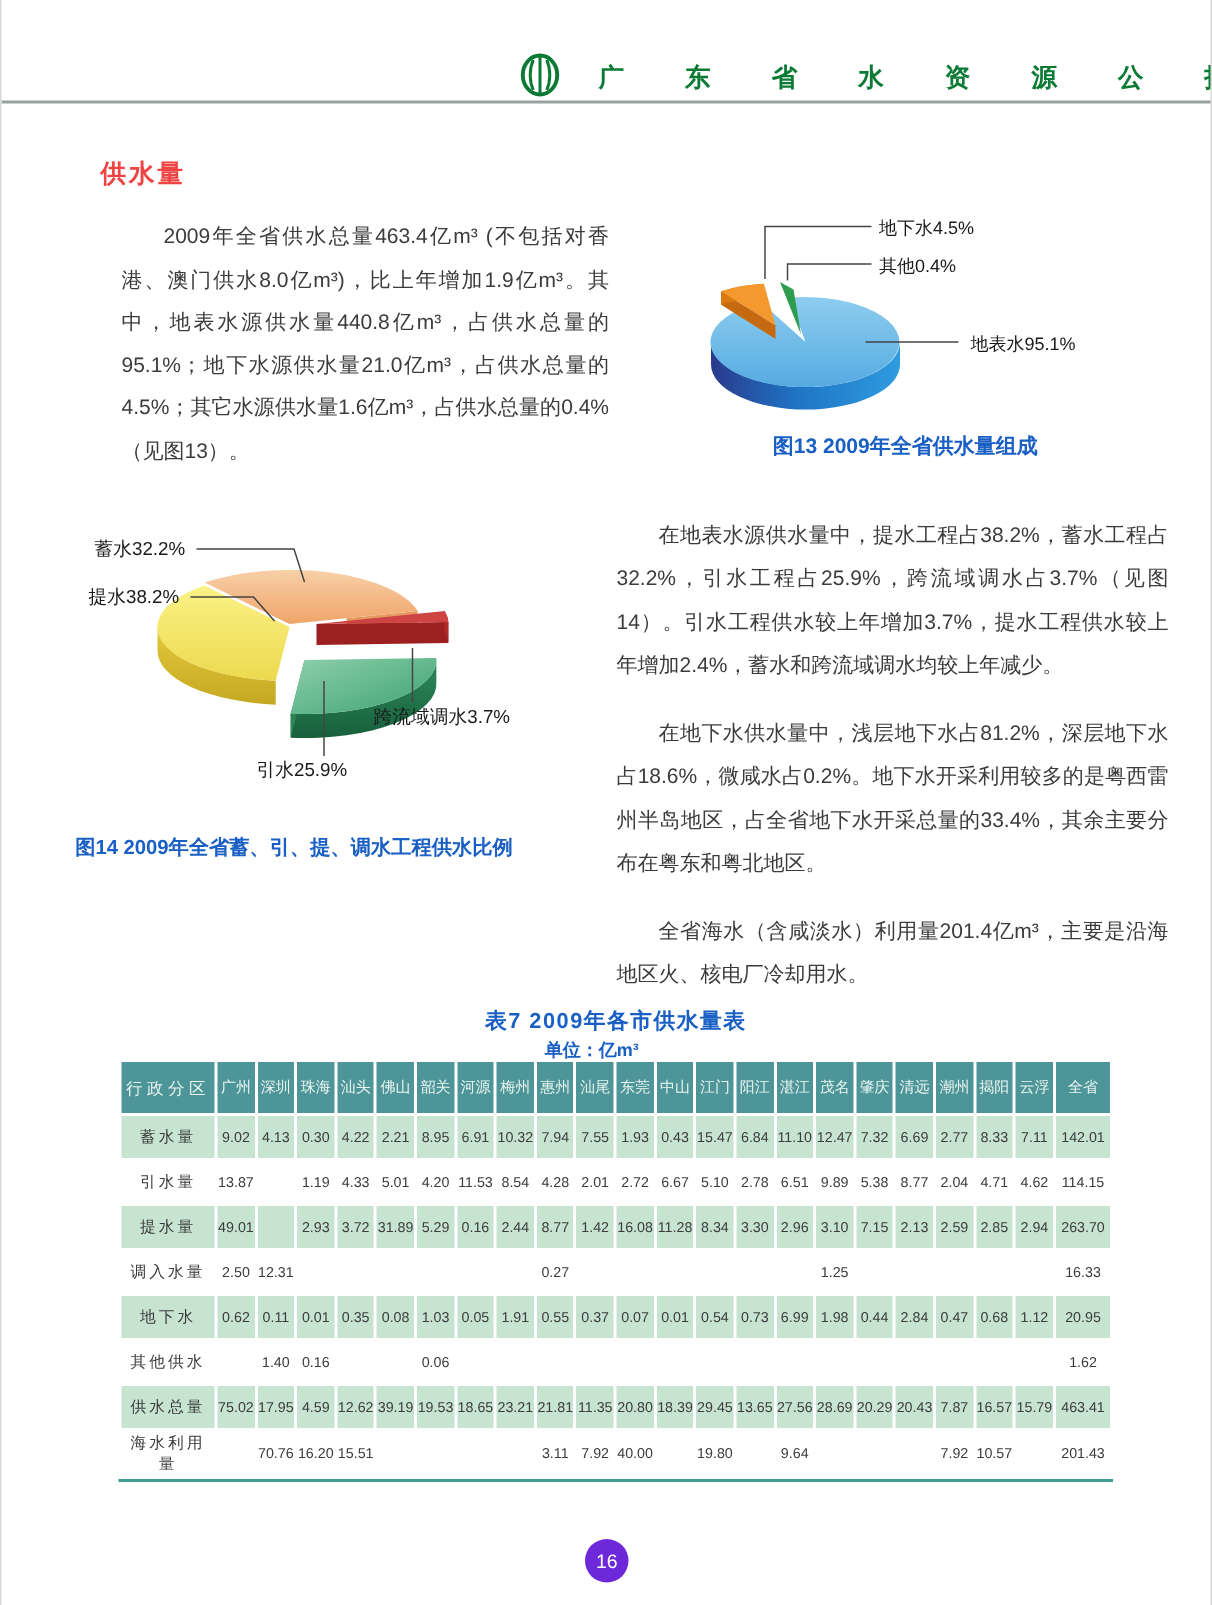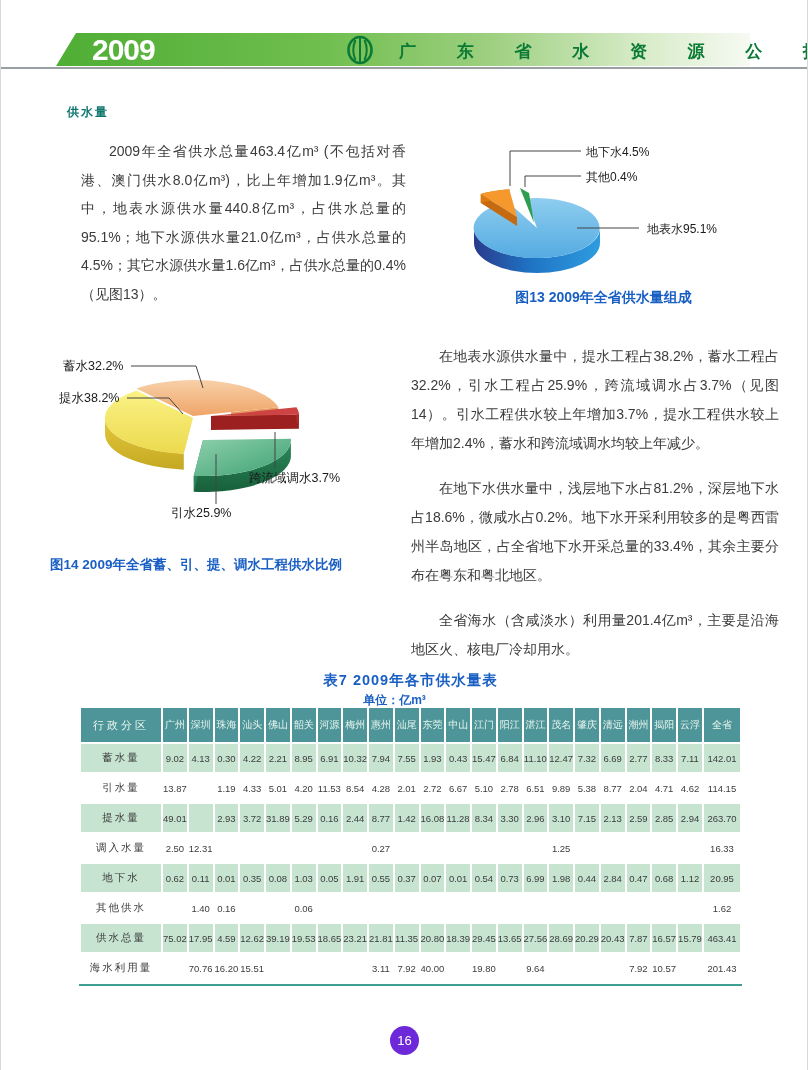--- a/index.html
+++ b/index.html
@@ -13,21 +13,21 @@
     clip-path:polygon(20px 0,100% 0,100% 100%,0 100%);
     display:flex;align-items:center;}
   .year{color:#ffffff;font-size:30px;font-weight:800;letter-spacing:-1px;margin-left:36px;}
   .logo{position:absolute;left:345px;top:35px;width:28px;height:30px;}
   .bulletin-title{position:absolute;left:398px;top:40px;font-size:17px;font-weight:bold;
     color:#0a7a35;letter-spacing:18px;white-space:nowrap;}
   .header-rule{position:absolute;left:0;top:67px;width:808px;height:2px;background:#9aa0a2;}
 
   
   .section-left{position:absolute;left:64px;top:104px;width:357px;}
-  .section-heading{color:#0f766e;font-size:12px;font-weight:bold;margin:0 0 10px 2px;letter-spacing:2px;}
+  .section-heading{color:#ef4444;font-size:17px;font-weight:bold;margin:0 0 10px 2px;letter-spacing:2px;}
   .para{font-size:14px;line-height:28.5px;color:#3b3b3b;text-align:justify;text-indent:2em;margin:16px;}
   .right-col{position:absolute;left:394px;top:326px;width:400px;}
   .right-col .para{line-height:29px;}
 
   
   .fig13{position:absolute;left:430px;top:135px;width:360px;height:150px;}
   .fig13 svg{position:absolute;left:0;top:0;}
   .pie-label{position:absolute;font-size:12px;color:#1a1a1a;white-space:nowrap;}
   .fig-caption{position:absolute;color:#1a5fc4;font-weight:bold;text-align:center;white-space:nowrap;}
   .cap13{left:430px;top:289px;width:345px;font-size:14px;}
@@ -35,39 +35,36 @@
   .cap14{left:25px;top:556px;width:340px;font-size:13.5px;}
 
   
   .table-title{position:absolute;left:78px;top:671px;width:663px;text-align:center;
     color:#1a5fc4;font-size:14.5px;font-weight:bold;letter-spacing:1px;}
   .unit-label{position:absolute;left:62px;top:692px;width:663px;text-align:center;
     color:#1a5fc4;font-size:12px;font-weight:bold;}
   .table-wrap{position:absolute;left:78px;top:706px;width:663px;border-bottom:2px solid #3f9d92;}
   table{width:100%;border-collapse:separate;border-spacing:2px;table-layout:fixed;background:#fff;}
   thead th{background:#4d9598;color:#e9f5ef;font-weight:normal;font-size:10px;height:34px;padding:0;overflow:hidden;}
-  thead th:first-child{font-size:11px;letter-spacing:3px;width:80px;margin-top:36px;}
+  thead th:first-child{font-size:11px;letter-spacing:3px;width:62px;margin-top:36px;}
   thead th:last-child{width:36px;font-size:10px;}
   tbody th{font-size:10.5px;font-weight:normal;letter-spacing:2px;color:#3a3a3a;}
   tbody td{font-size:9.5px;text-align:center;height:28px;padding:0;color:#3c3c3c;overflow:hidden;}
   tbody tr:nth-child(odd) td,tbody tr:nth-child(odd) th{background:#c7e4d1;}
   tbody tr:nth-child(even) td,tbody tr:nth-child(even) th{background:#ffffff;}
 
   
   .page-num{position:absolute;left:389px;top:1026px;width:29px;height:29px;border-radius:50%;
     background:#6d28d9;color:#fff;font-size:13px;text-align:center;line-height:29px;}
 </style>
 </head>
 <body>
 
 <div class="page">
 
-  <div class="header-bar">
-    <span class="year">2009</span>
-  </div>
   <svg class="logo" viewBox="0 0 28 30">
     <ellipse cx="14" cy="15" rx="11.5" ry="13" fill="none" stroke="#0a7a35" stroke-width="2.6"></ellipse>
     <path d="M9.5,5 C6.8,11 6.8,19 9.5,25" fill="none" stroke="#0a7a35" stroke-width="2"></path>
     <path d="M18.5,5 C21.2,11 21.2,19 18.5,25" fill="none" stroke="#0a7a35" stroke-width="2"></path>
     <line x1="14" y1="2.5" x2="14" y2="27.5" stroke="#0a7a35" stroke-width="2"></line>
   </svg>
   <div class="bulletin-title">广 东 省 水 资 源 公 报</div>
   <div class="header-rule"></div>
 
   <div class="section-left">

